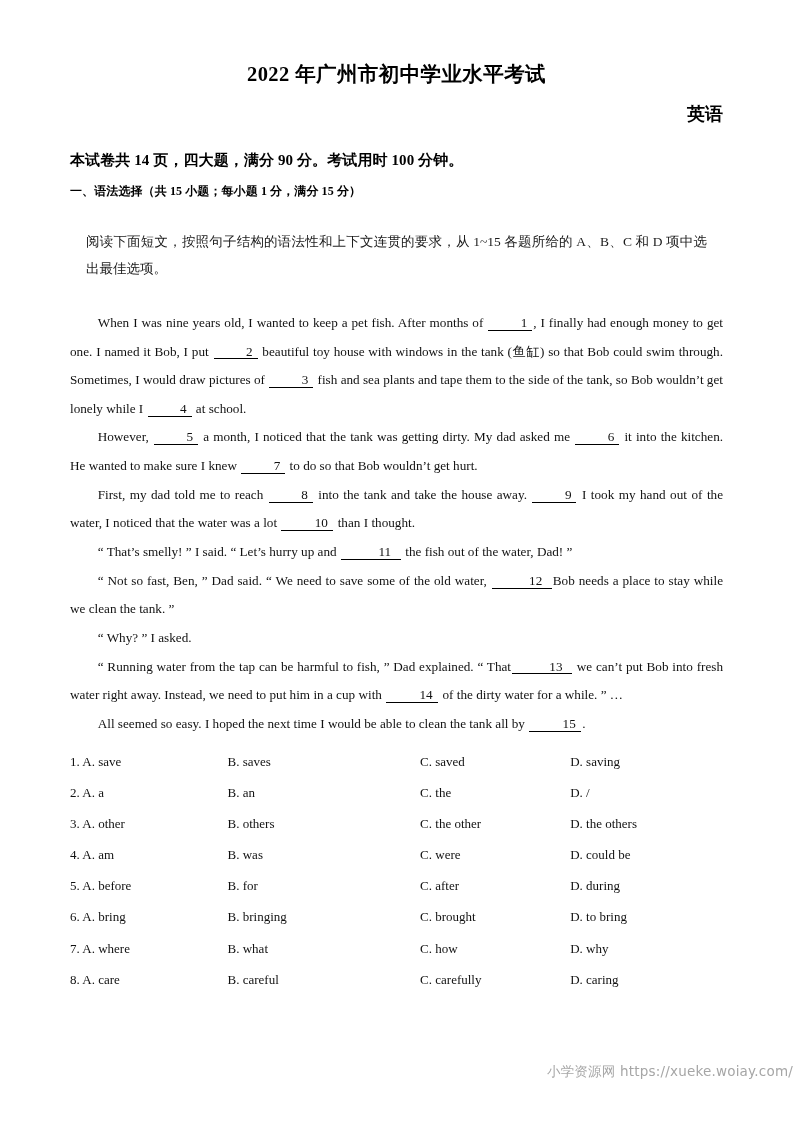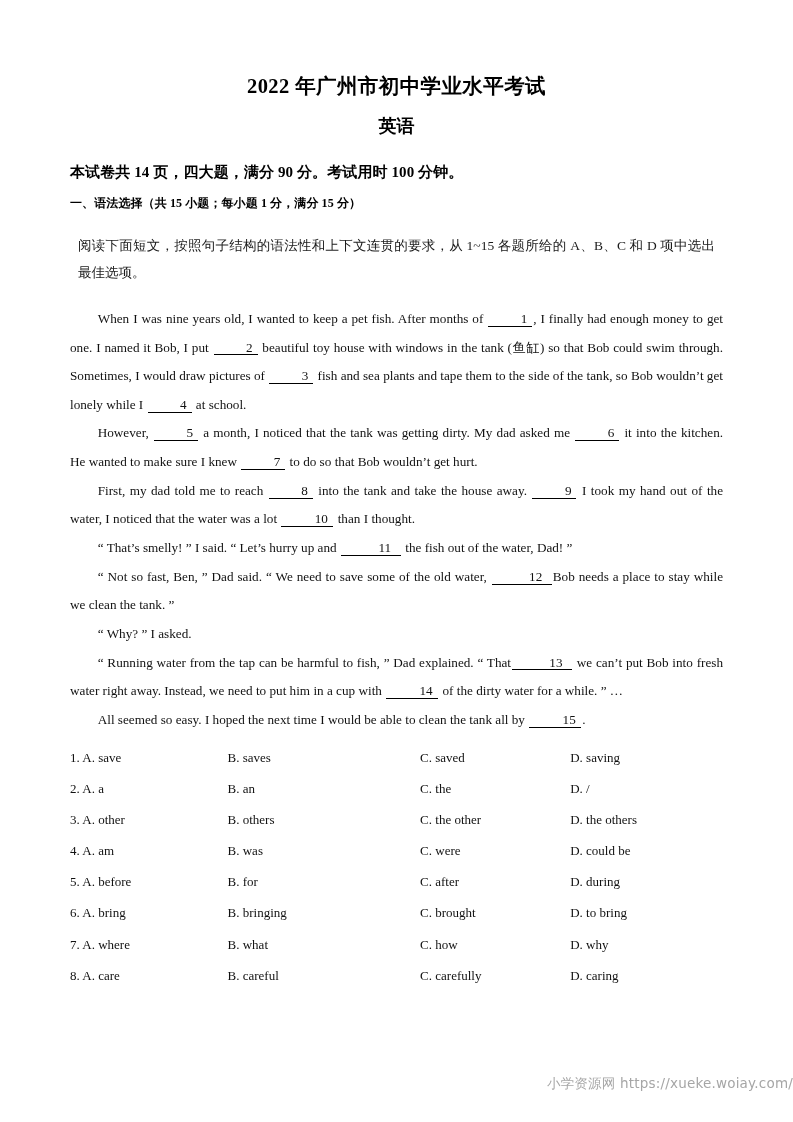--- a/index.html
+++ b/index.html
@@ -10,21 +10,21 @@
   body {
     width: 793px;
     height: 1122px;
     position: relative;
     font-family: "Liberation Serif", "DejaVu Serif", serif;
     color: #000000;
     overflow: hidden;
   }
   .page {
     position: absolute;
-    top: 12px; left: 0;
+    top: 0; left: 0;
     width: 793px;
     height: 839px;
     box-sizing: border-box;
     padding: 0;
   }
   .content {
     position: absolute;
     left: 70px;
     top: 0;
     width: 653px;
@@ -34,21 +34,21 @@
   .doc-title {
     text-align: center;
     font-weight: bold;
     font-size: 20.5px;
     letter-spacing: 0.4px;
     margin: 0;
     padding-top: 62px;
     line-height: 1.2;
   }
   .doc-subtitle {
-    text-align: center;
+    text-align: right;
     font-weight: bold;
     font-size: 18px;
     margin: 0;
     padding-top: 17px;
     line-height: 1.2;
   }
   .exam-note {
     font-weight: bold;
     font-size: 15px;
     margin: 0;
@@ -59,21 +59,21 @@
   .section-heading {
     font-weight: bold;
     font-size: 12px;
     margin: 0;
     padding-top: 13px;
     line-height: 1.3;
     letter-spacing: 0.1px;
   }
   .section-directions {
     font-size: 13.5px;
-    margin: 8px;
+    margin: 16px;
     padding-top: 14px;
     line-height: 1.95;
     text-align: justify;
     color: #1a1a1a;
   }
 
   
   .passage {
     padding-top: 11px;
   }

